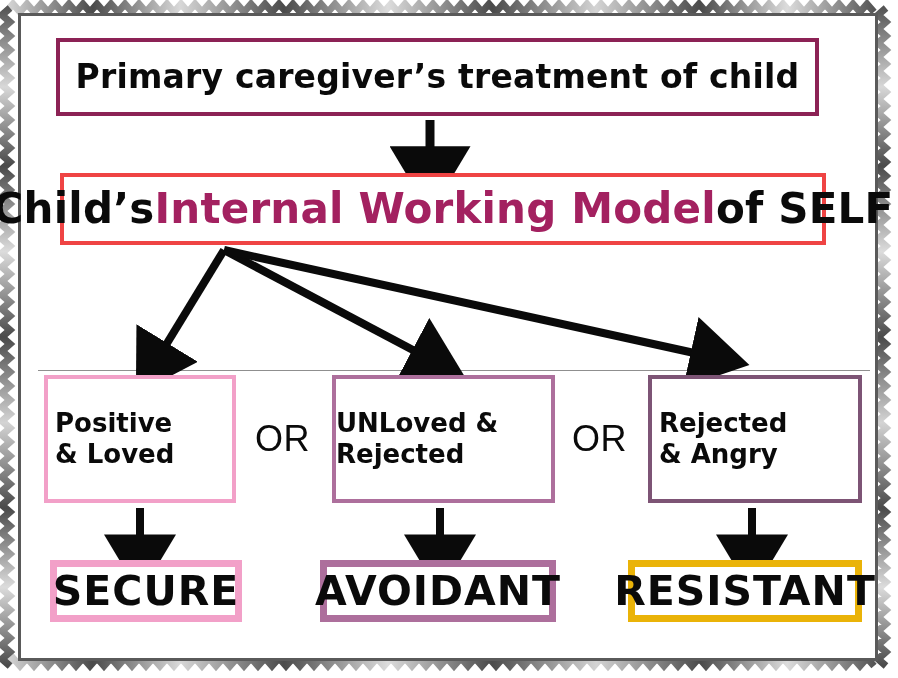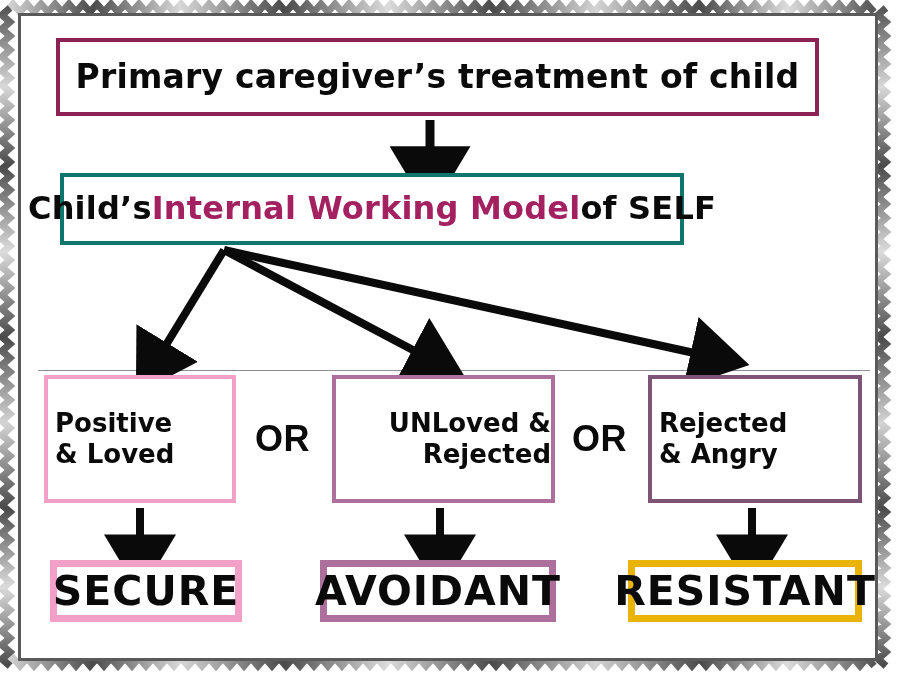--- a/index.html
+++ b/index.html
@@ -57,47 +57,47 @@
     width: 763px; height: 78px;
     border: 4px solid #8c2255;
     font-size: 33px;
     letter-spacing: .2px;
     justify-content: center;
   }
 
   
   #box-iwm {
     left: 60px; top: 173px;
-    width: 624px; height: 72px;
-    border: 4px solid #0f766e;
-    font-size: 32px;
+    width: 766px; height: 72px;
+    border: 4px solid #ef4444;
+    font-size: 42px;
     letter-spacing: .2px;
     white-space: nowrap;
   }
   #box-iwm .accent { color: #a32160; }
 
   
   .mid {
     top: 375px;
     height: 128px;
     font-size: 26px;
     flex-direction: column;
   }
   #box-positive  { left: 44px;  width: 192px; border: 4px solid #f2a0c8; }
   #box-unloved   { left: 332px; width: 223px; border: 4px solid #ad6f9c; }
   #box-confused  { left: 648px; width: 214px; border: 4px solid #7d5475; }
   .mid .line { display: block; width: 100%; }
   #box-positive .line, #box-confused .line { text-align: left; padding-left: 14px; }
-  #box-unloved  .line { text-align: right; }
+  #box-unloved  .line { text-align: left; }
 
   
   .or-label {
     position: absolute;
     font-family: "Liberation Sans", sans-serif;
-    font-weight: bold;
+    font-weight: normal;
     font-size: 36px;
     color: #0a0a0a;
     letter-spacing: .5px;
   }
   #or-1 { left: 255px; top: 418px; }
   #or-2 { left: 572px; top: 418px; }
 
   
   .outcome {
     top: 560px;

